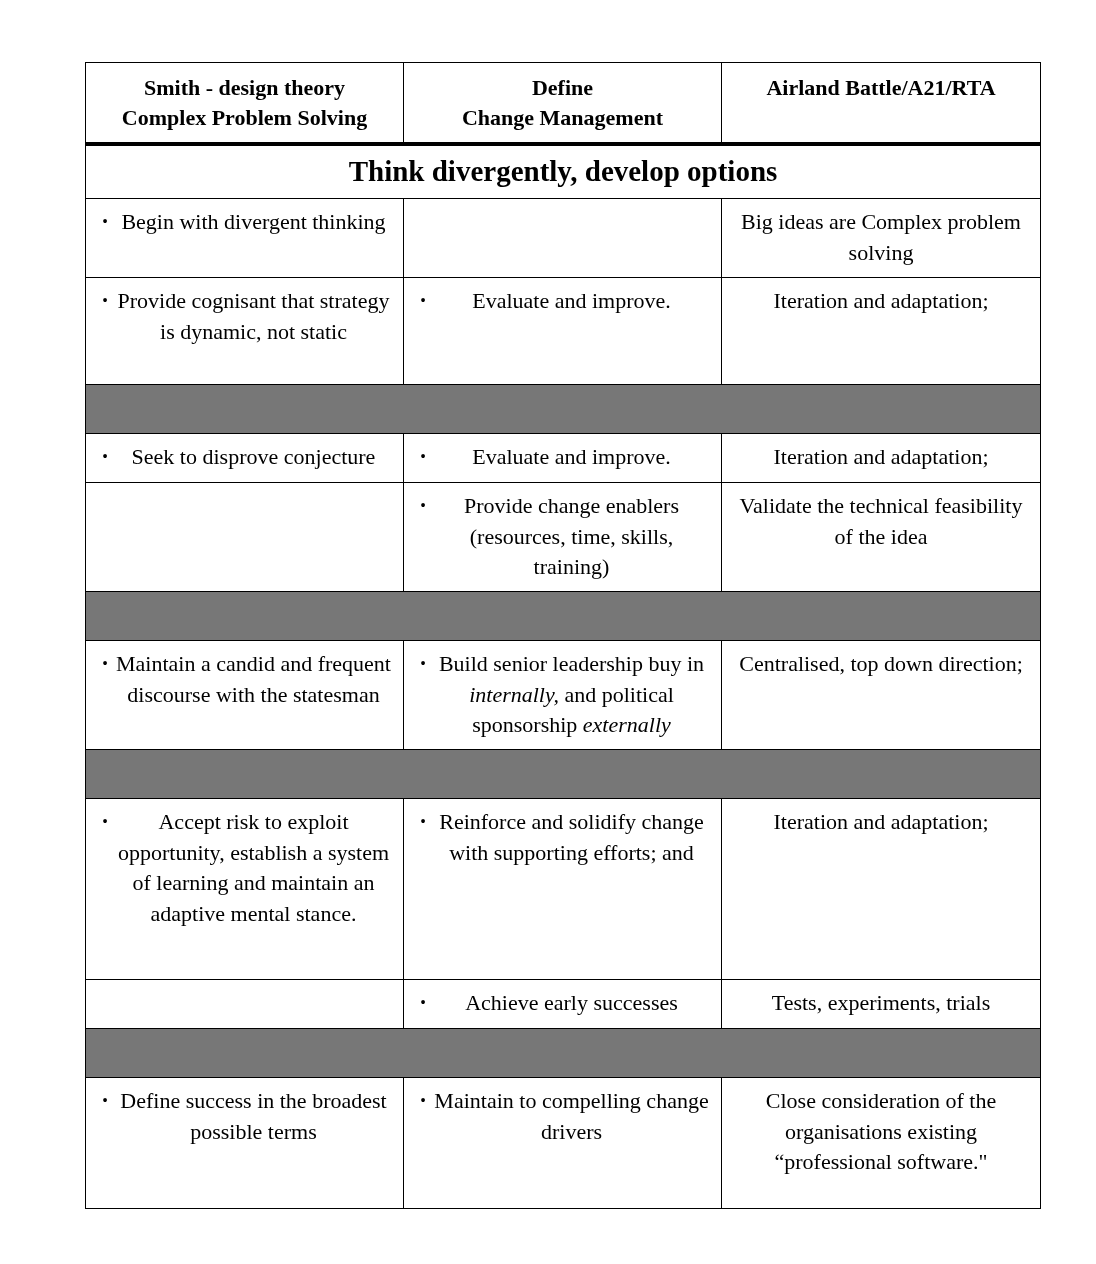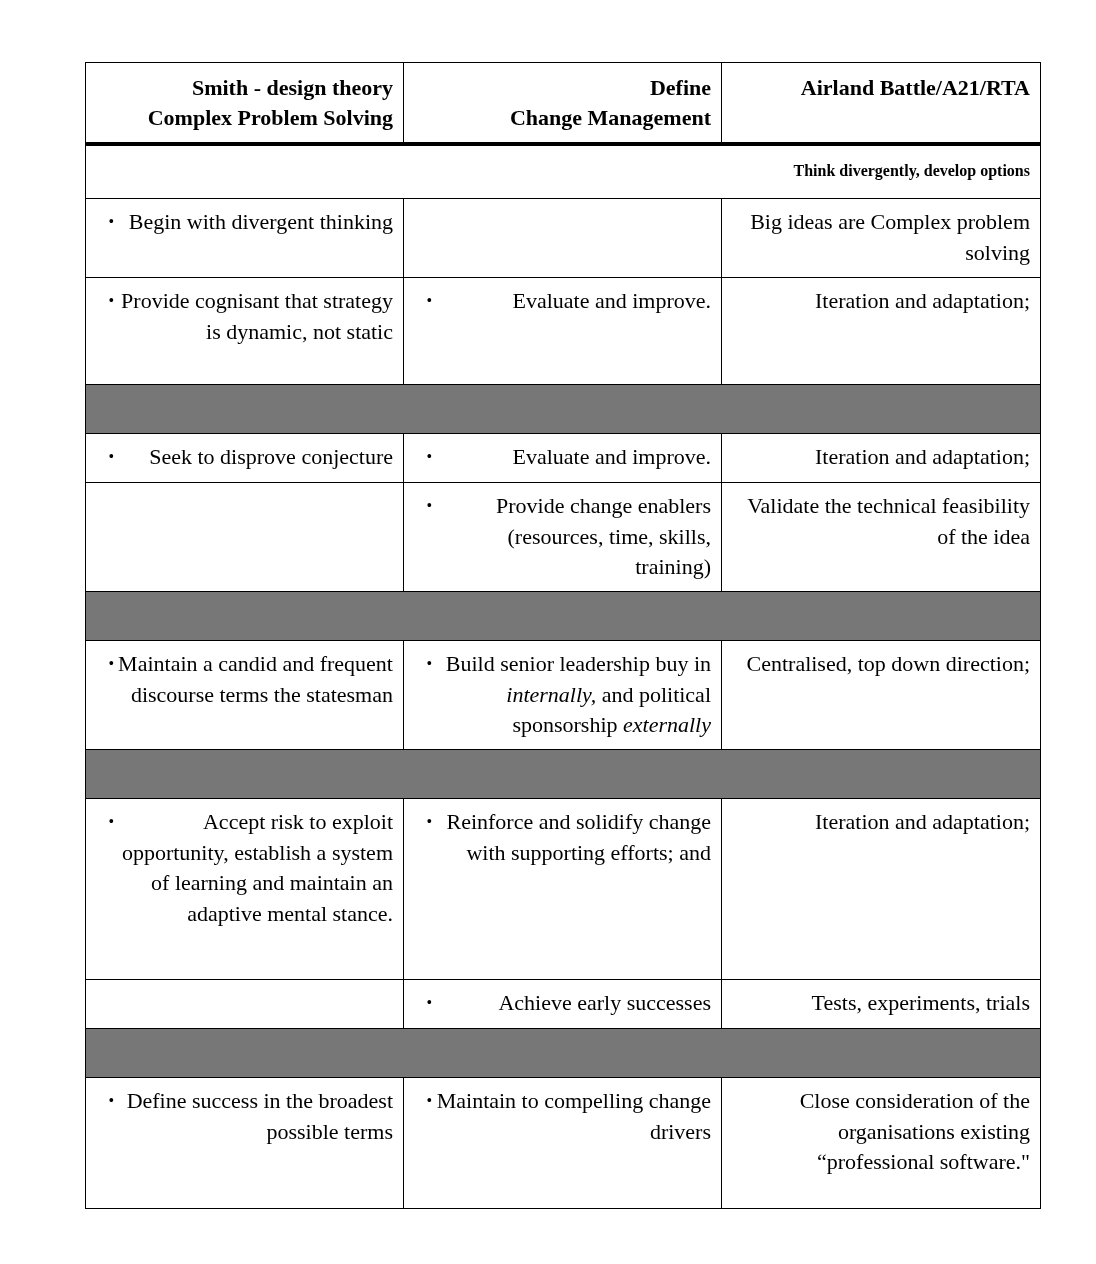--- a/index.html
+++ b/index.html
@@ -21,34 +21,34 @@
       width: 955px;
       border-collapse: collapse;
       table-layout: fixed;
       font-size: 22px;
       line-height: 30.5px;
     }
     table.compare td, table.compare th {
       border: 1.5px solid #000;
       vertical-align: top;
       padding: 8px 10px 6px 10px;
-      text-align: right;
+      text-align: center;
     }
     table.compare th {
       font-weight: bold;
       padding-top: 10px;
       line-height: 30px;
     }
     tr.header-row th {
       border-bottom: 4px solid #000;
       height: 63px;
     }
     tr.section-row td {
       font-weight: bold;
-      font-size: 16px;
+      font-size: 29px;
       padding-top: 10px;
       height: 36px;
     }
     tr.gray-row td {
       background: #777777;
       height: 48px;
       padding: 0;
     }
     .bullet-item {
       display: flex;
@@ -162,21 +162,21 @@
   </tr>
 
   <tr class="gray-row">
     <td colspan="3" style="background: rgb(119, 119, 119);"></td>
   </tr>
 
   <tr class="r-h5">
     <td>
       <div class="bullet-item">
         <span class="bullet">•</span>
-        <span class="bullet-text">Maintain a candid and frequent discourse terms the statesman</span>
+        <span class="bullet-text">Maintain a candid and frequent discourse with the statesman</span>
       </div>
     </td>
     <td>
       <div class="bullet-item">
         <span class="bullet">•</span>
         <span class="bullet-text"><span>Build senior leadership buy in </span><em>internally,</em><span> and political sponsorship </span><em>externally</em></span>
       </div>
     </td>
     <td>Centralised, top down direction;</td>
   </tr>

